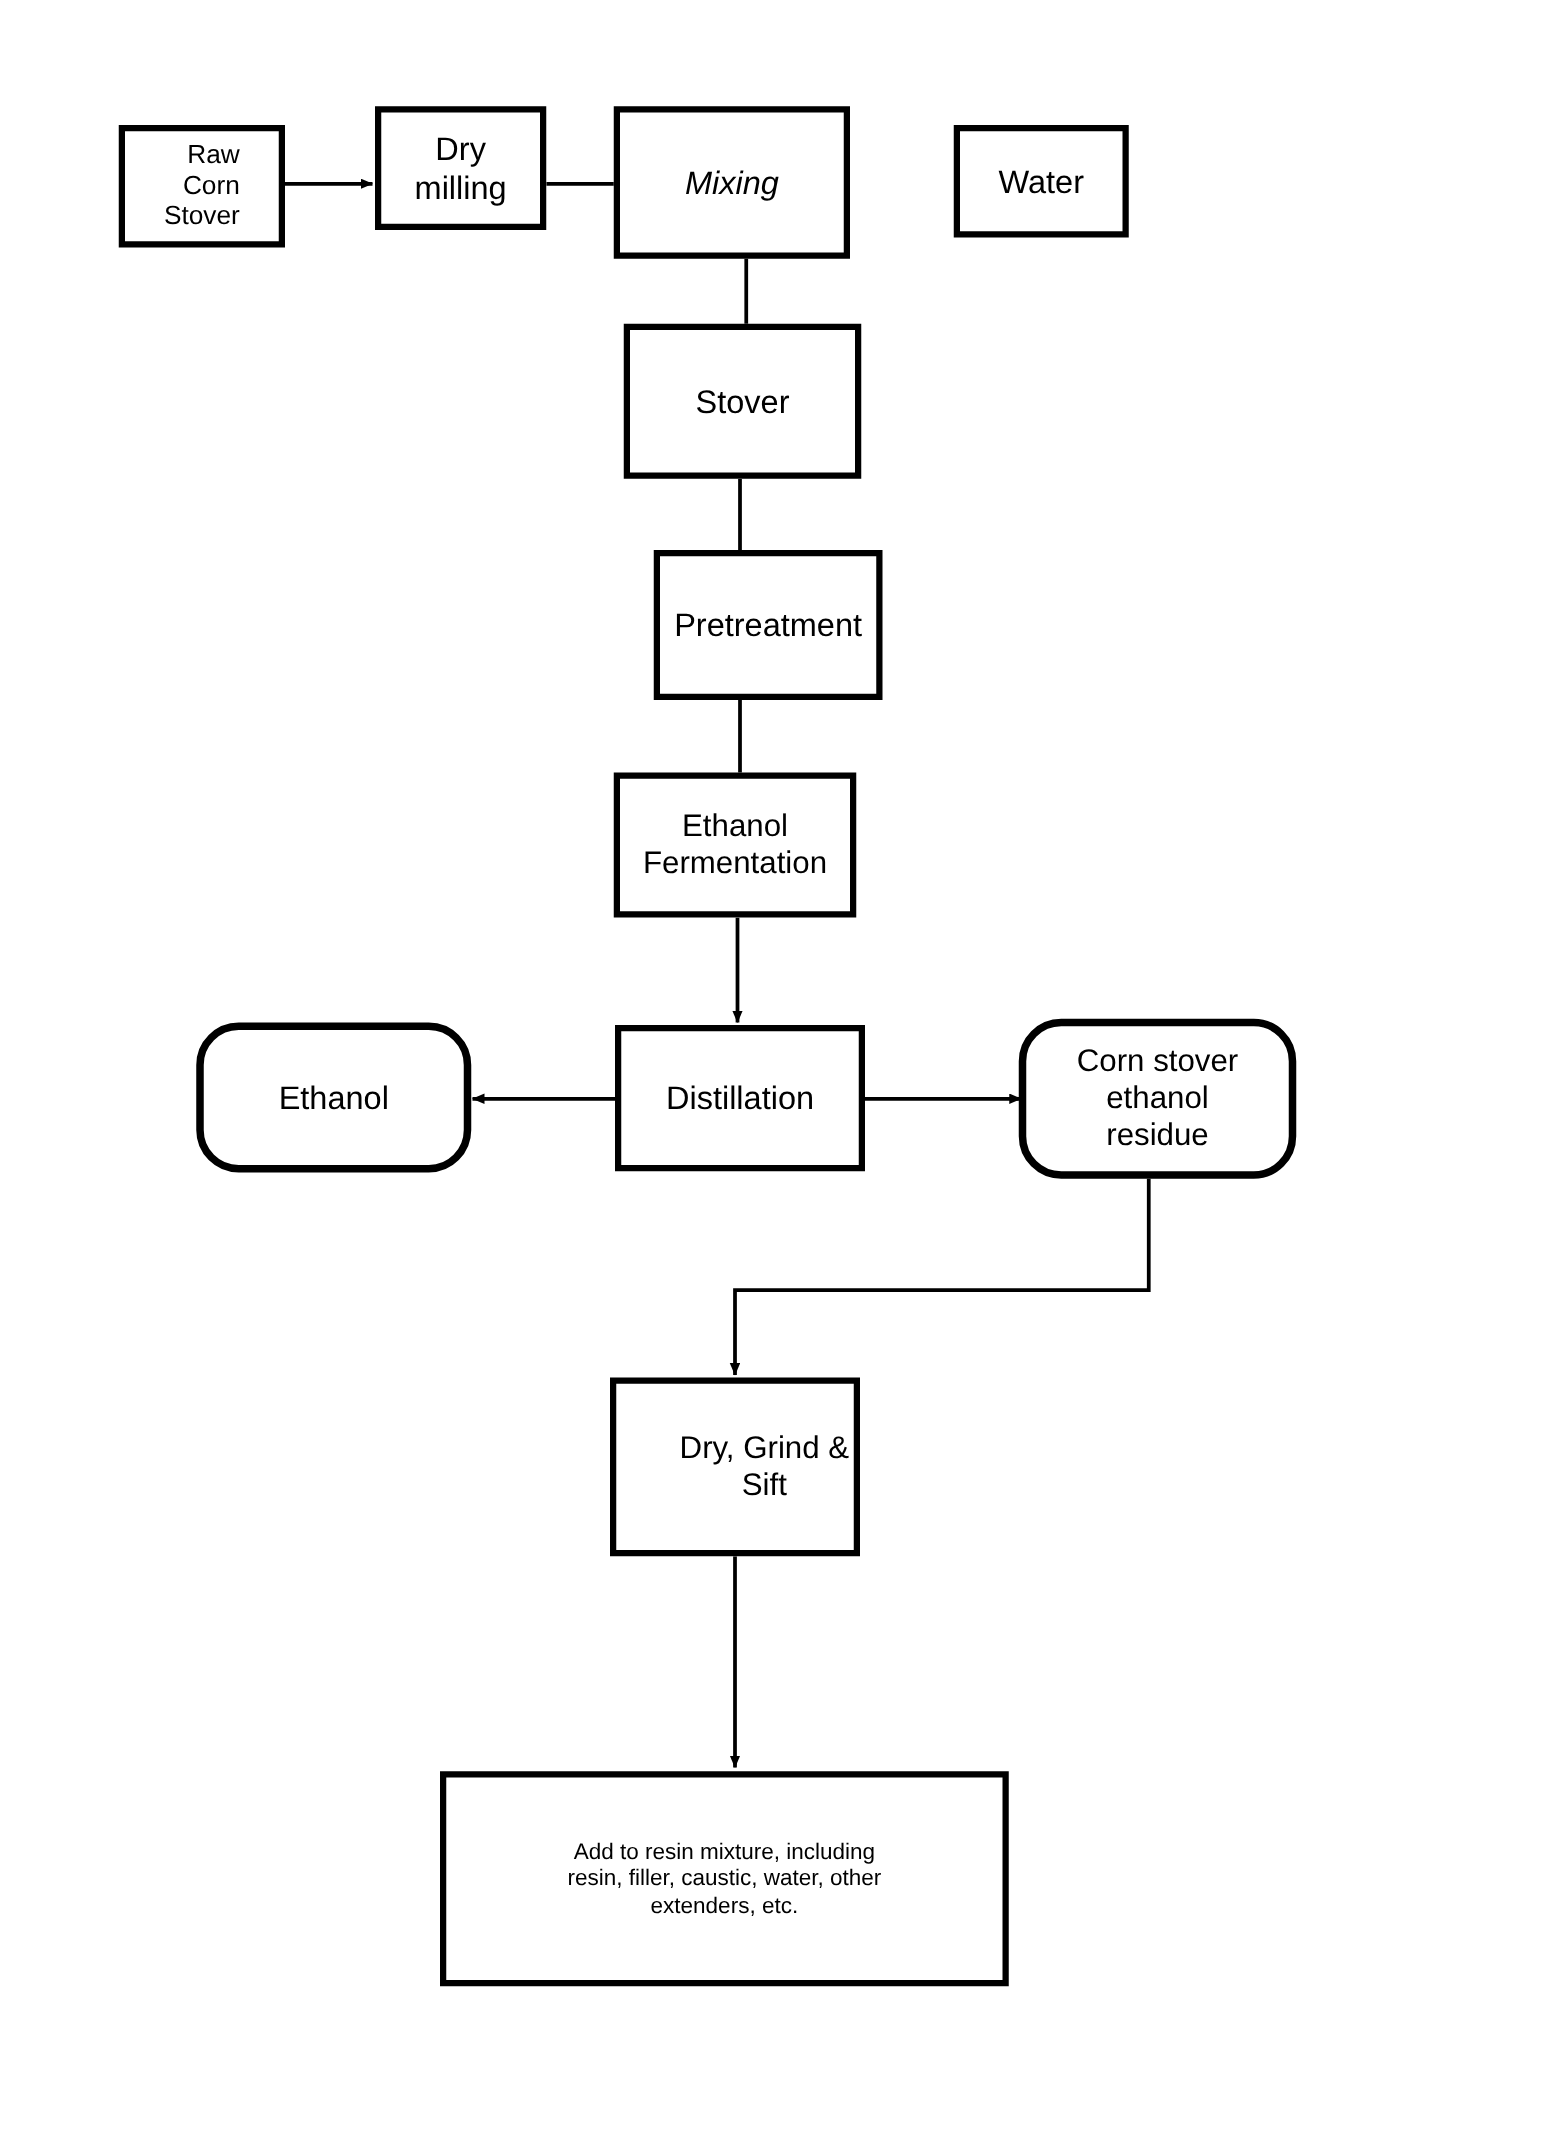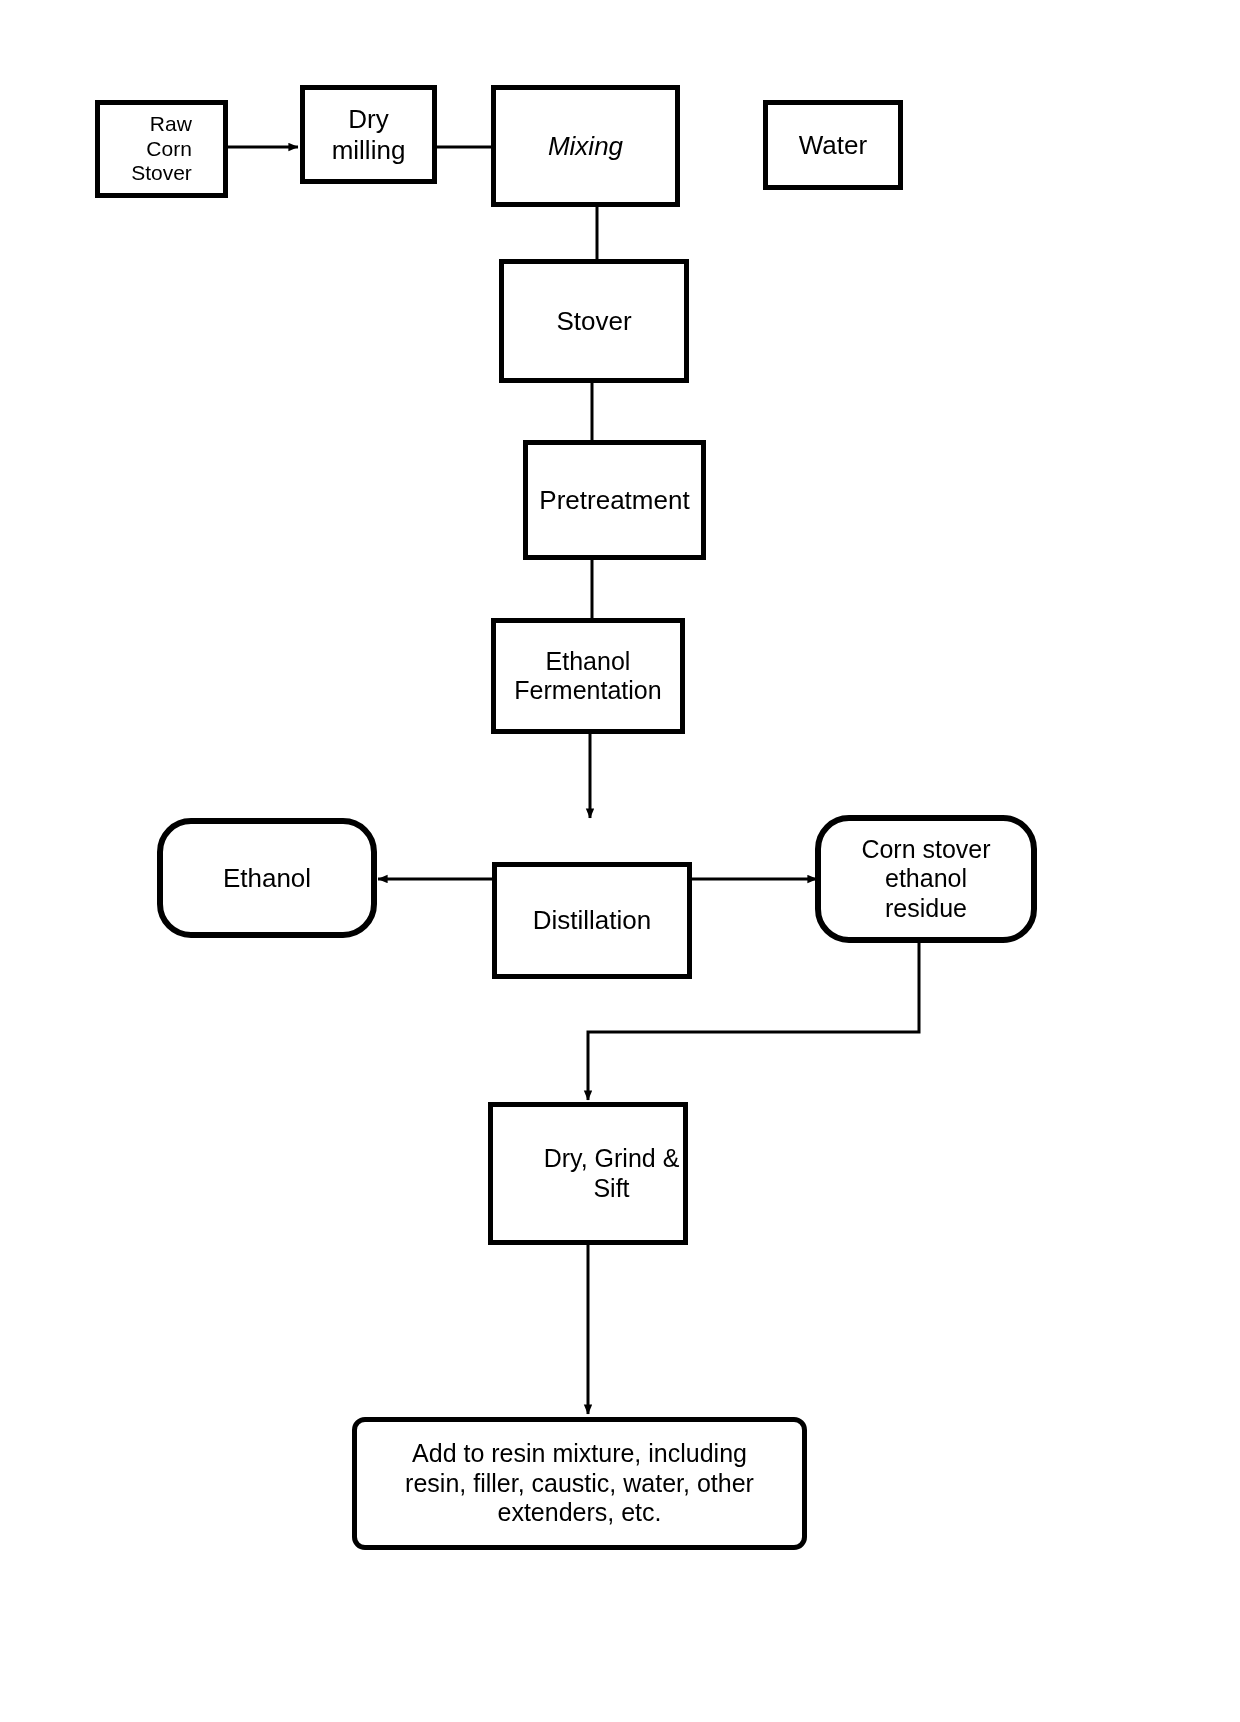--- a/index.html
+++ b/index.html
@@ -109,28 +109,28 @@
 
   <div class="node" style="left:763px; top:100px; width:140px; height:90px; font-size:26px;">Water</div>
 
   <div class="node" style="left:499px; top:259px; width:190px; height:124px; font-size:26px;">Stover</div>
 
   <div class="node" style="left:499px; top:440px; width:183px; height:120px; font-size:26px;margin-left:24px;">Pretreatment</div>
 
   <div class="node" style="left:491px; top:618px; width:194px; height:116px; font-size:25px;">Ethanol
 Fermentation</div>
 
-  <div class="node" style="left:492px; top:862px; width:200px; height:117px; font-size:26px;">Distillation</div>
+  <div class="node" style="left:492px; top:820px; width:200px; height:117px; font-size:26px;">Distillation</div>
 
   <div class="node rounded" style="left:157px; top:818px; width:220px; height:120px; font-size:26px;">Ethanol</div>
 
   <div class="node rounded" style="left:815px; top:815px; width:222px; height:128px; font-size:25px;">Corn stover
 ethanol
 residue</div>
 
   <div class="node" style="left:488px; top:1102px; width:200px; height:143px; font-size:25px;padding-left:47px;">Dry, Grind &amp;
 Sift</div>
 
-  <div class="node" style="left:352px; top:1417px; width:455px; height:133px; font-size:25px;border-radius:13px;">Add to resin mixture, including
+  <div class="node" style="left:352px; top:1417px; width:455px; height:172px; font-size:18px;">Add to resin mixture, including
 resin, filler, caustic, water, other
 extenders, etc.</div>
 
 </div>
 
 </body></html>

